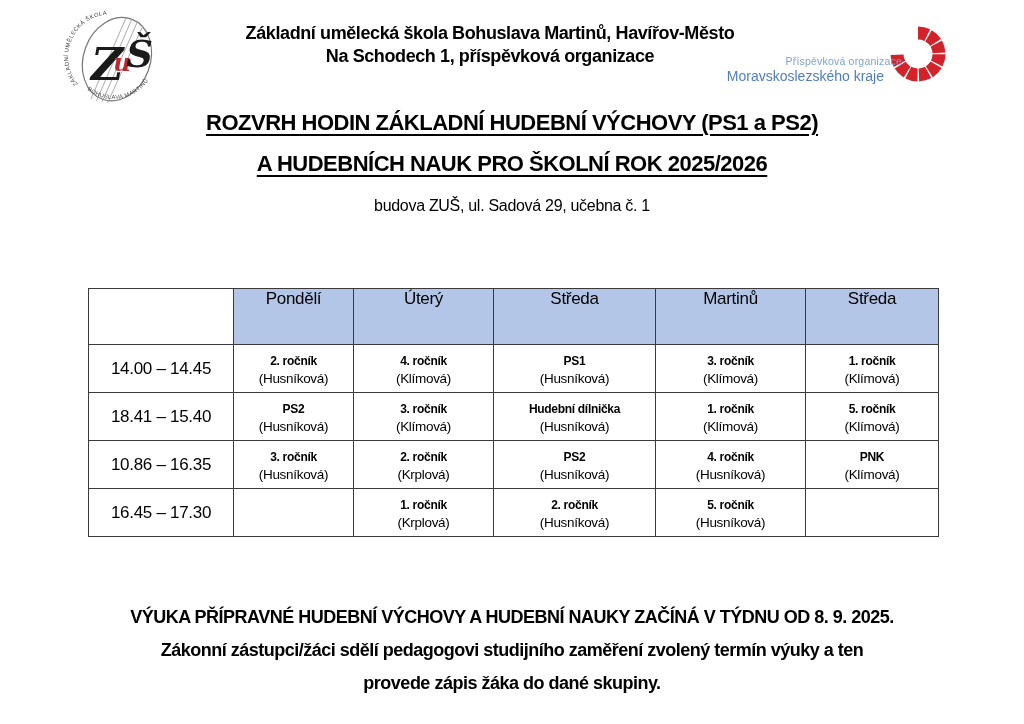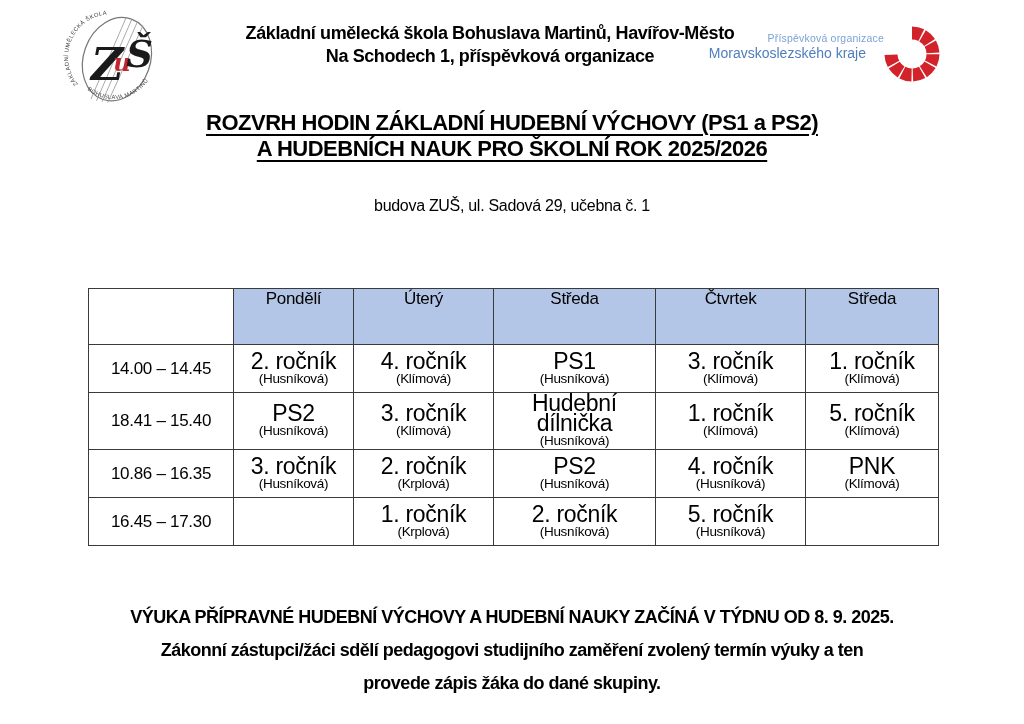--- a/index.html
+++ b/index.html
@@ -7,31 +7,31 @@
     position:relative;width:1024px;height:724px;margin:0 auto;
     background:#ffffff;overflow:hidden;
     font-family:"Liberation Sans", sans-serif;color:#000;
   }
   
   .school-logo{position:absolute;left:62px;top:10px;width:108px;height:102px;}
   .school-name{
     position:absolute;left:170px;top:22px;width:640px;text-align:center;
     font-weight:bold;font-size:18px;line-height:23px;letter-spacing:-0.4px;
   }
-  .org-logo{position:absolute;right:82px;top:24px;display:flex;align-items:flex-start;gap:12px;}
+  .org-logo{position:absolute;right:76px;top:24px;display:flex;align-items:flex-end;}
   .org-logo-text{margin-top:8px;text-align:right;margin-right:-14px;position:relative;z-index:2;}
   .org-line1{font-size:10.5px;color:#7ba3d4;letter-spacing:0.2px;}
   .org-line2{font-size:14px;font-weight:normal;color:#4f7dbf;margin-top:1px;margin-right:18px;}
   
   .title-block{position:absolute;left:0;top:110px;width:100%;text-align:center;}
   .title-line{
     display:inline-block;font-weight:bold;font-size:22px;letter-spacing:-0.5px;
     text-decoration:underline;text-underline-offset:4px;text-decoration-thickness:2px;
   }
-  .title-line2-wrap{}
+  .title-line2-wrap{margin-top:15px;}
   .subtitle{
     position:absolute;left:0;top:197px;width:100%;text-align:center;
     font-size:16px;letter-spacing:-0.3px;
   }
   .teachers{
     position:absolute;left:0;top:250px;width:100%;text-align:center;
     font-weight:bold;font-size:17px;letter-spacing:-0.5px;
   }
   
   table.timetable{
@@ -41,21 +41,21 @@
   table.timetable td,table.timetable th{
     border:1px solid #3a3a3a;padding:0;text-align:center;overflow:hidden;
   }
   th.day-header{
     background:#b4c6e7;height:55px;vertical-align:top;
     font-weight:normal;font-size:17px;padding-top:6px;letter-spacing:-0.3px;
   }
   th.corner{background:#ffffff;}
   td.time-cell{height:47px;font-size:17px;letter-spacing:-0.3px;}
   td.slot-cell{height:47px;vertical-align:middle;}
-  .subject{font-size:23px;line-height:20px;letter-spacing:-0.3px;}
+  .subject{font-size:12px;line-height:20px;letter-spacing:-0.3px;font-weight:bold;}
   .teacher{font-size:13.5px;line-height:16px;letter-spacing:-0.3px;}
   
   .footer-note{
     position:absolute;left:0;top:601px;width:100%;text-align:center;
     font-weight:bold;font-size:18px;line-height:33px;letter-spacing:-0.5px;
   }
 </style>
 </head>
 <body>
 
@@ -118,21 +118,21 @@
       <col style="width:162px">
         <col style="width:150px">
         <col style="width:133px">
     </colgroup>
     <thead>
       <tr>
         <th class="corner"></th>
         <th class="day-header">Pondělí</th>
         <th class="day-header">Úterý</th>
         <th class="day-header">Středa</th>
-        <th class="day-header">Čtvrtek</th>
+        <th class="day-header">Martinů</th>
         <th class="day-header">Středa</th>
       </tr>
     </thead>
     <tbody>
       <tr>
         <td class="time-cell">14.00 – 14.45</td>
         <td class="slot-cell">
           <div class="subject">2. ročník</div>
           <div class="teacher">(Husníková)</div>
         </td>

